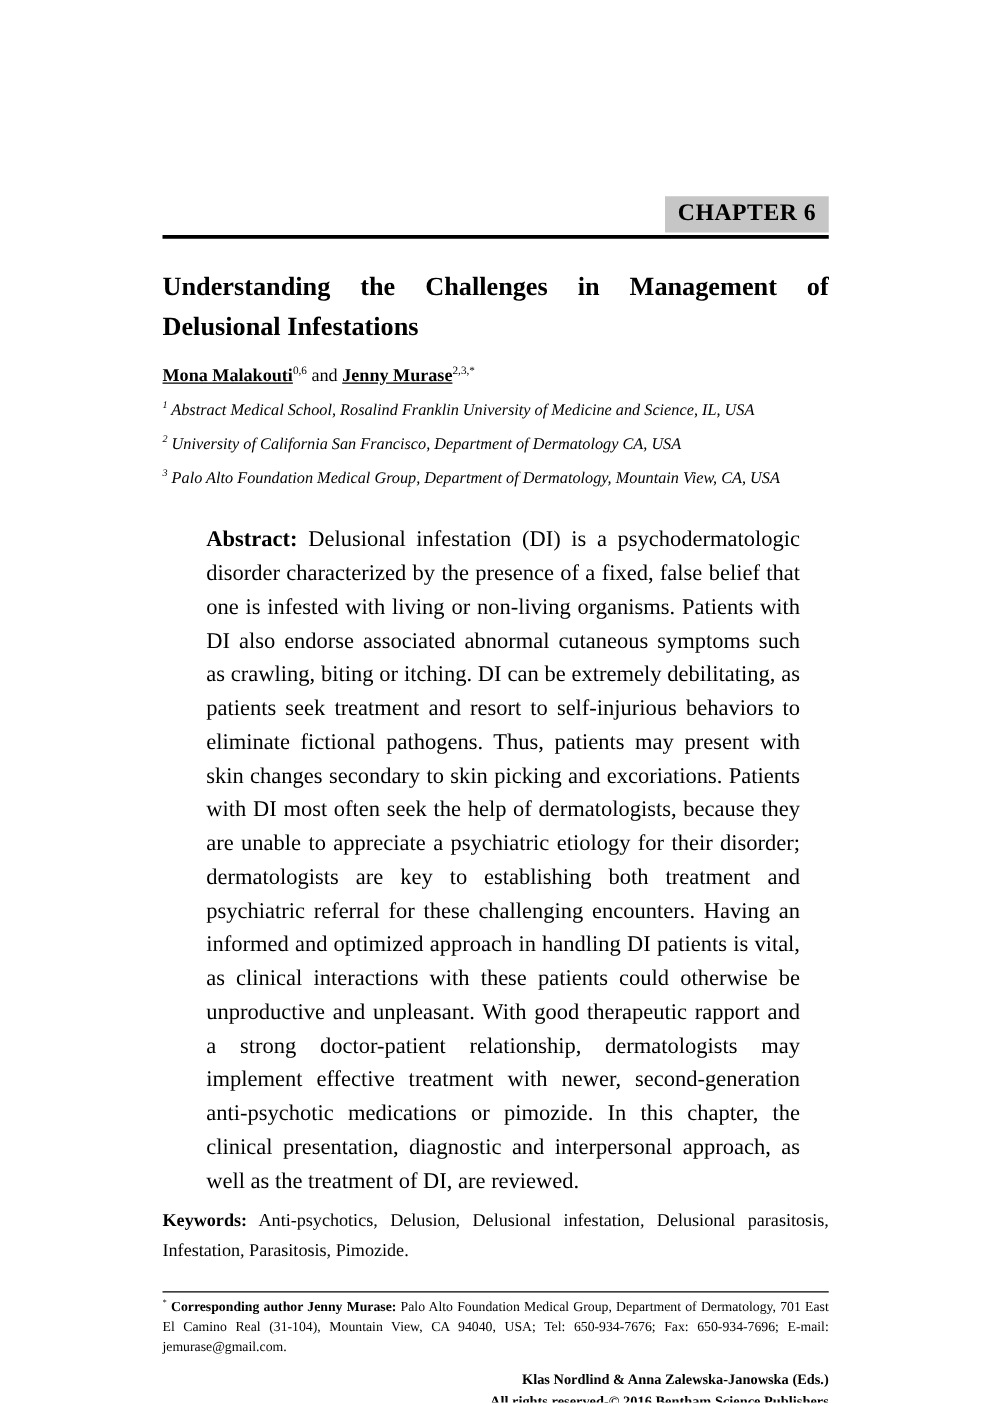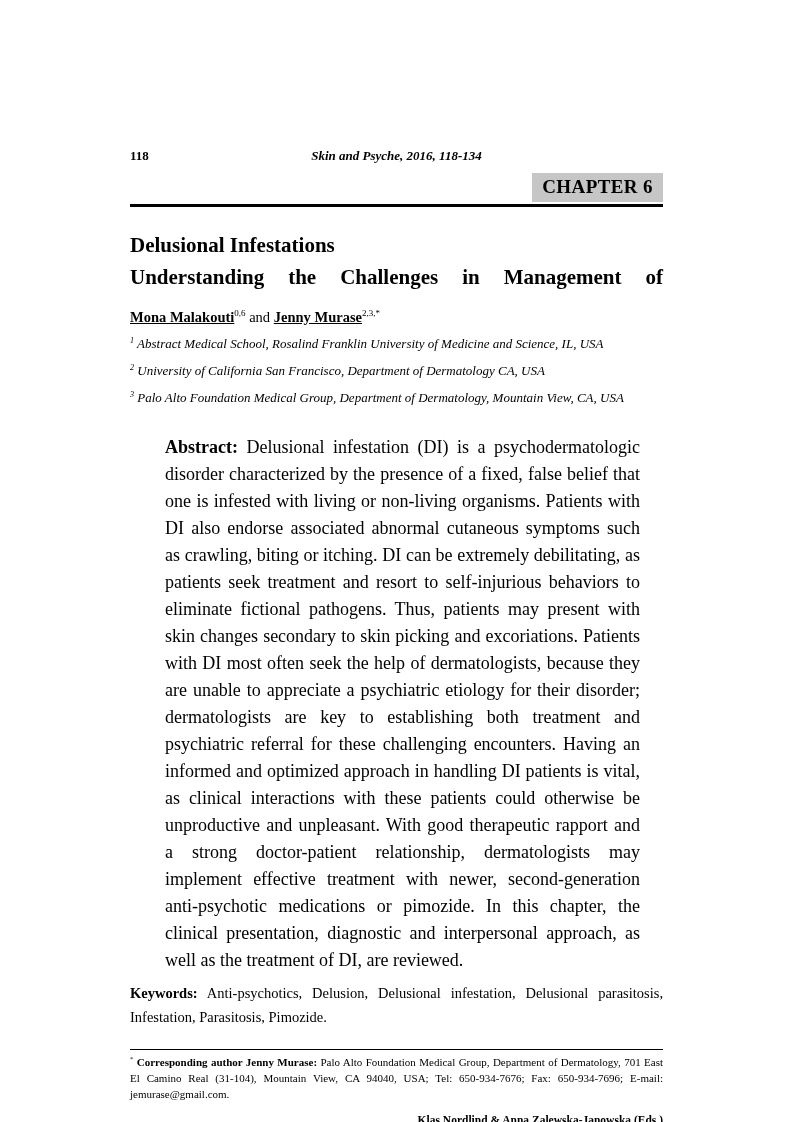--- a/index.html
+++ b/index.html
@@ -80,34 +80,29 @@
     font-size: 11.5px;
     font-weight: bold;
     line-height: 1.5;
   }
 </style>
 </head>
 <body>
 
 <div class="page">
 
-  <header class="running-header">
-    <span class="page-number">118</span>
-    <span class="running-title">Skin and Psyche, 2016, 118-134</span>
-    <span class="header-spacer"></span>
-  </header>
 
   <div class="chapter-badge-row">
     <div class="chapter-badge">CHAPTER 6</div>
   </div>
   <div class="thick-rule"></div>
 
   <h1 class="article-title">
+    <span class="title-line line-justify">Understanding the Challenges in Management of</span>
     <span class="title-line">Delusional Infestations</span>
-    <span class="title-line line-justify">Understanding the Challenges in Management of</span>
   </h1>
 
   <p class="authors"><strong>Mona Malakouti</strong><sup>0,6</sup><span> and </span><strong>Jenny Murase</strong><sup>2,3,*</sup></p>
 
   <div class="affiliations">
     <p class="affiliation"><sup>1</sup> <span>Abstract Medical School, Rosalind Franklin University of Medicine and Science, IL, USA</span></p>
     <p class="affiliation"><sup>2</sup> <span>University of California San Francisco, Department of Dermatology CA, USA</span></p>
     <p class="affiliation"><sup>3</sup> <span>Palo Alto Foundation Medical Group, Department of Dermatology, Mountain View, CA, USA</span></p>
   </div>
 

